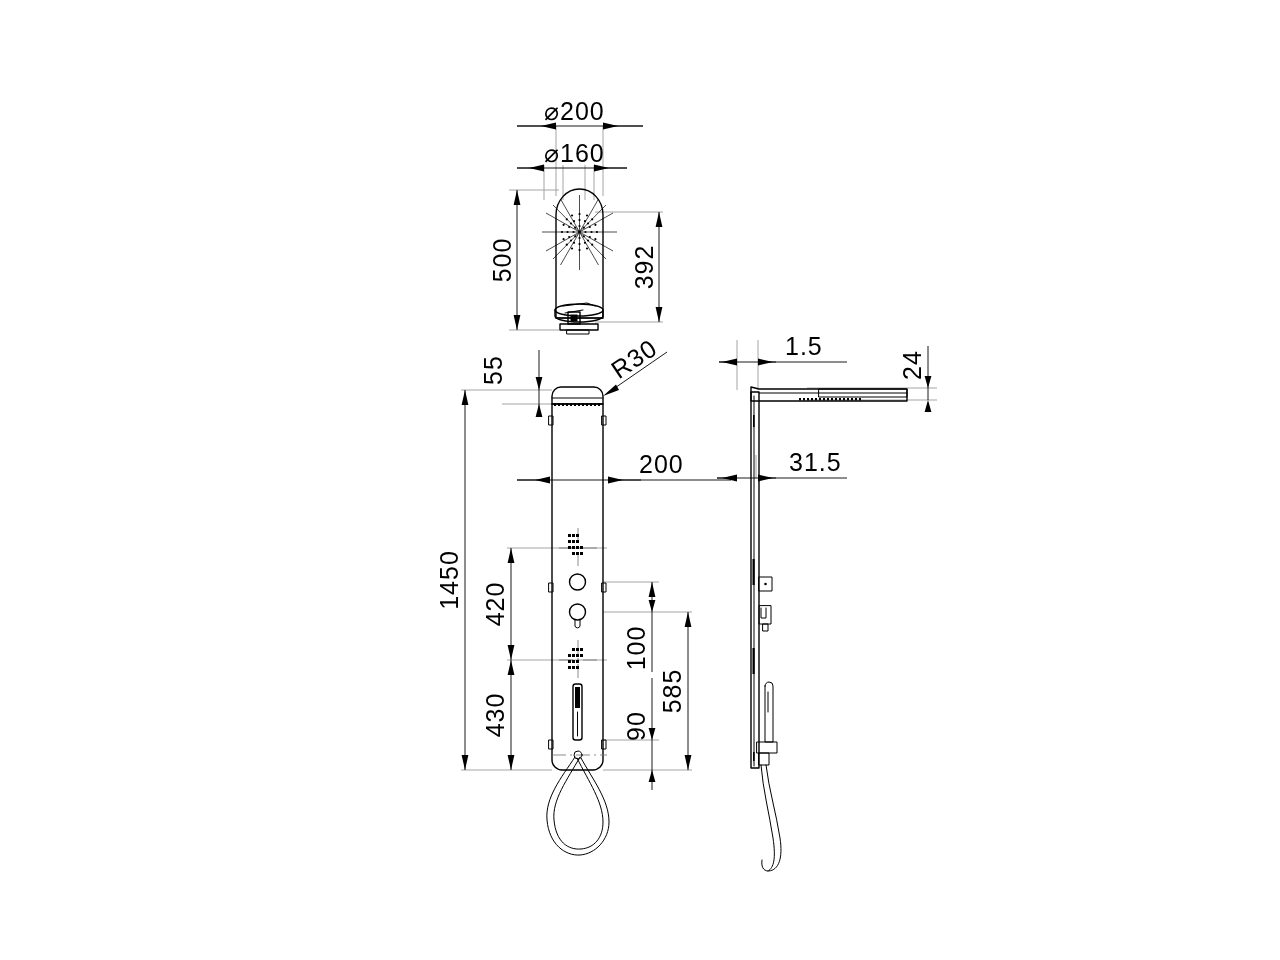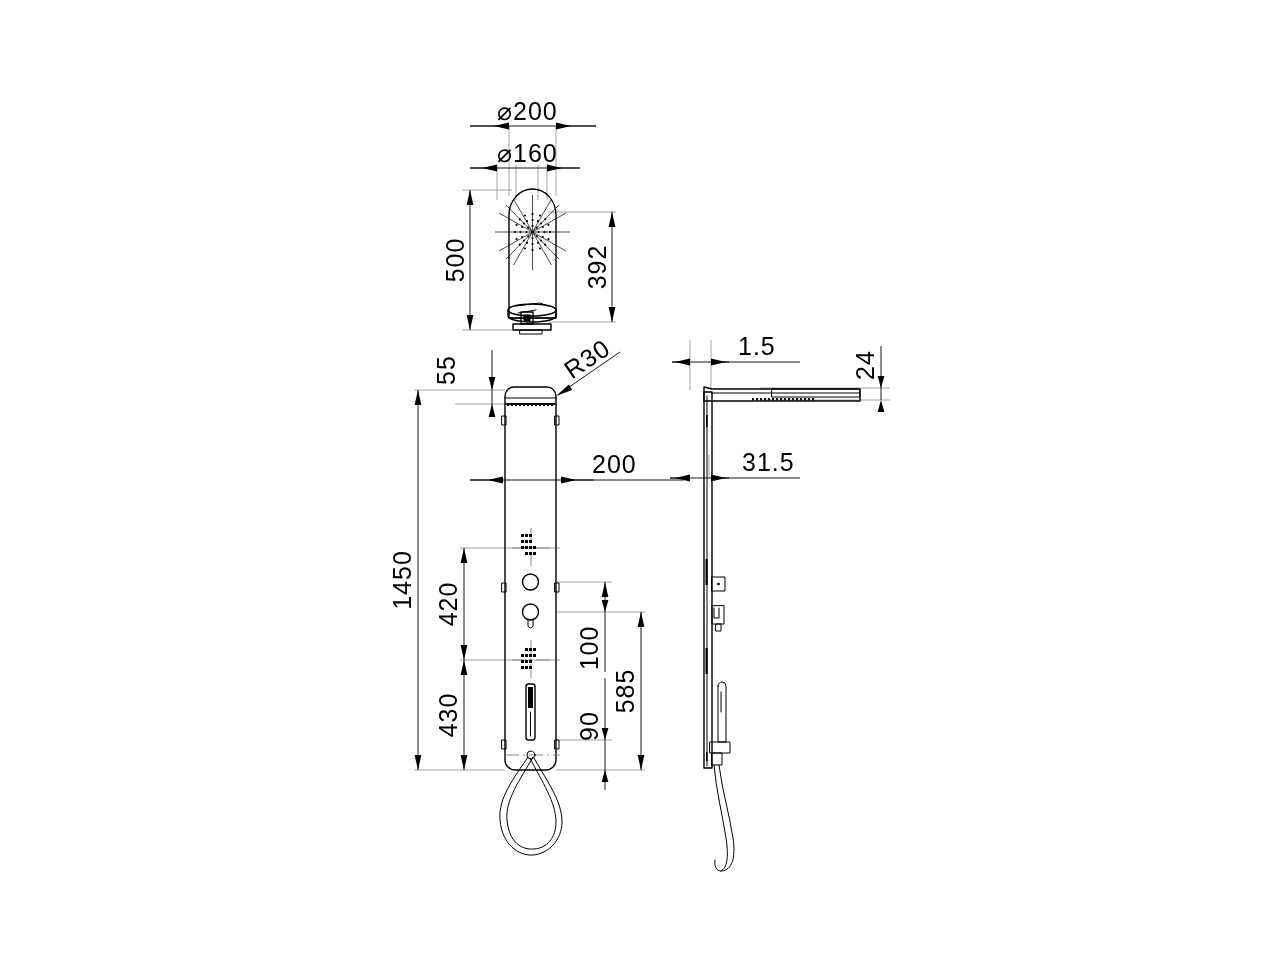--- a/index.html
+++ b/index.html
@@ -11,20 +11,21 @@
     width: 1280px;
     height: 960px;
     font-family: "Liberation Sans", sans-serif;
     overflow: hidden;
   }
   #drawing-root {
     position: relative;
     width: 1060px;
     height: 960px;
     background: #ffffff;
+    margin-left: 47px;
   }
   svg#cad {
     display: block;
     width: 1280px;
     height: 960px;
   }
   .dimtext {
     font-family: "Liberation Sans", sans-serif;
     font-size: 25px;
     fill: #000000;

